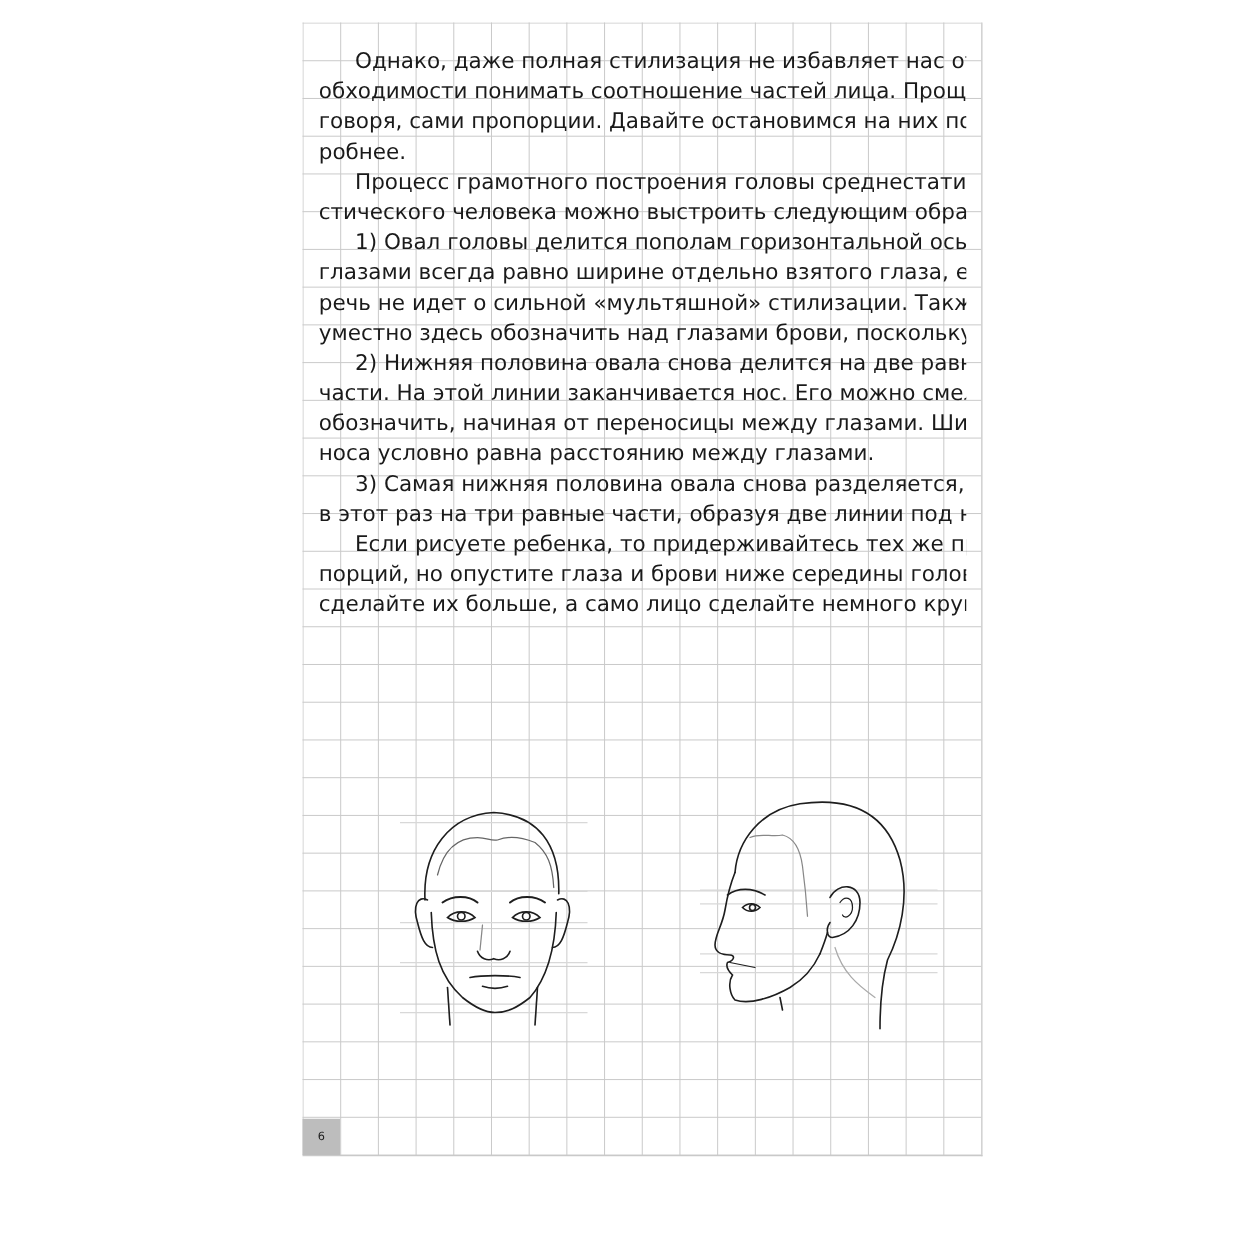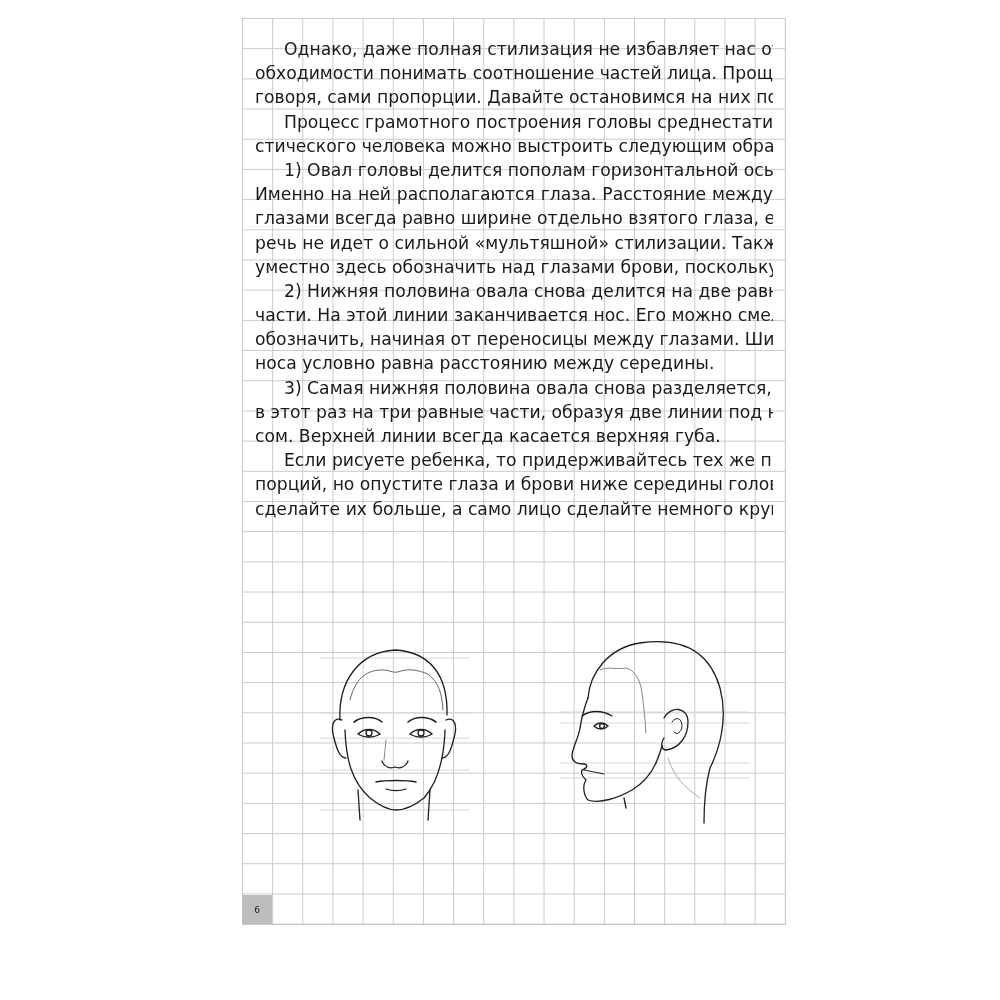--- a/index.html
+++ b/index.html
@@ -46,34 +46,33 @@
   .illustration svg { display: block; }
 </style>
 </head>
 <body>
 
 <div class="page">
   <div class="text-block" id="text-block">
       <span class="line indent">Однако, даже полная стилизация не избавляет нас от не-</span>
       <span class="line">обходимости понимать соотношение частей лица. Проще</span>
       <span class="line">говоря, сами пропорции. Давайте остановимся на них под-</span>
+      <span class="line last">робнее.</span>
       <span class="line indent">Процесс грамотного построения головы среднестати-</span>
       <span class="line last">стического человека можно выстроить следующим образом:</span>
       <span class="line indent">1) Овал головы делится пополам горизонтальной осью.</span>
-      <span class="line">Именно на ней располагаются глаза. Расстояние между</span>
       <span class="line">глазами всегда равно ширине отдельно взятого глаза, если</span>
       <span class="line">речь не идет о сильной «мультяшной» стилизации. Также</span>
       <span class="line">уместно здесь обозначить над глазами брови, поскольку они</span>
       <span class="line indent">2) Нижняя половина овала снова делится на две равные</span>
       <span class="line">части. На этой линии заканчивается нос. Его можно смело</span>
       <span class="line">обозначить, начиная от переносицы между глазами. Ширина</span>
-      <span class="line last">носа условно равна расстоянию между середины.</span>
+      <span class="line last">носа условно равна расстоянию между глазами.</span>
       <span class="line indent">3) Самая нижняя половина овала снова разделяется, но</span>
       <span class="line">в этот раз на три равные части, образуя две линии под но-</span>
-      <span class="line last">сом. Верхней линии всегда касается верхняя губа.</span>
       <span class="line indent">Если рисуете ребенка, то придерживайтесь тех же про-</span>
       <span class="line">порций, но опустите глаза и брови ниже середины головы,</span>
       <span class="line last">сделайте их больше, а само лицо сделайте немного круглее.</span>
     </div>
 
   <div class="illustration" style="left:78px; top:612px;">
     <svg width="170" height="230" viewBox="0 0 170 230">
       <g stroke="#d8d8d8" stroke-width="1" fill="none">
         <line x1="0" y1="28" x2="150" y2="28"></line>
         <line x1="0" y1="83" x2="150" y2="83"></line>

